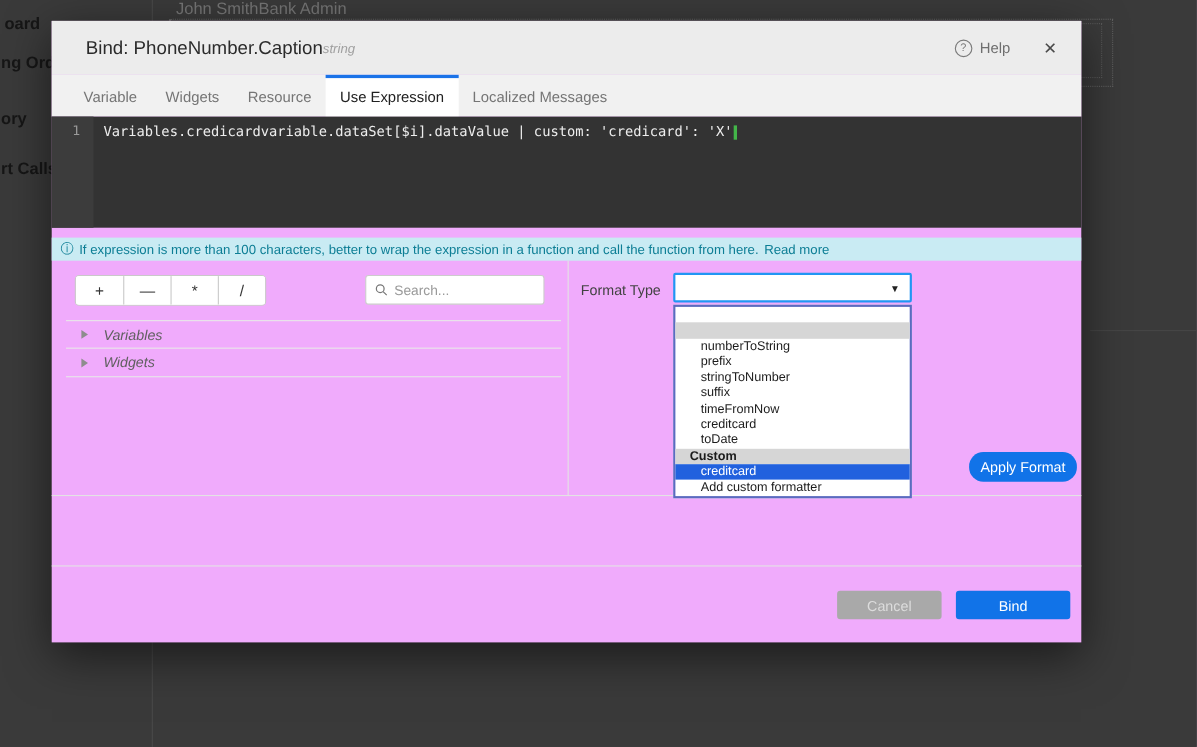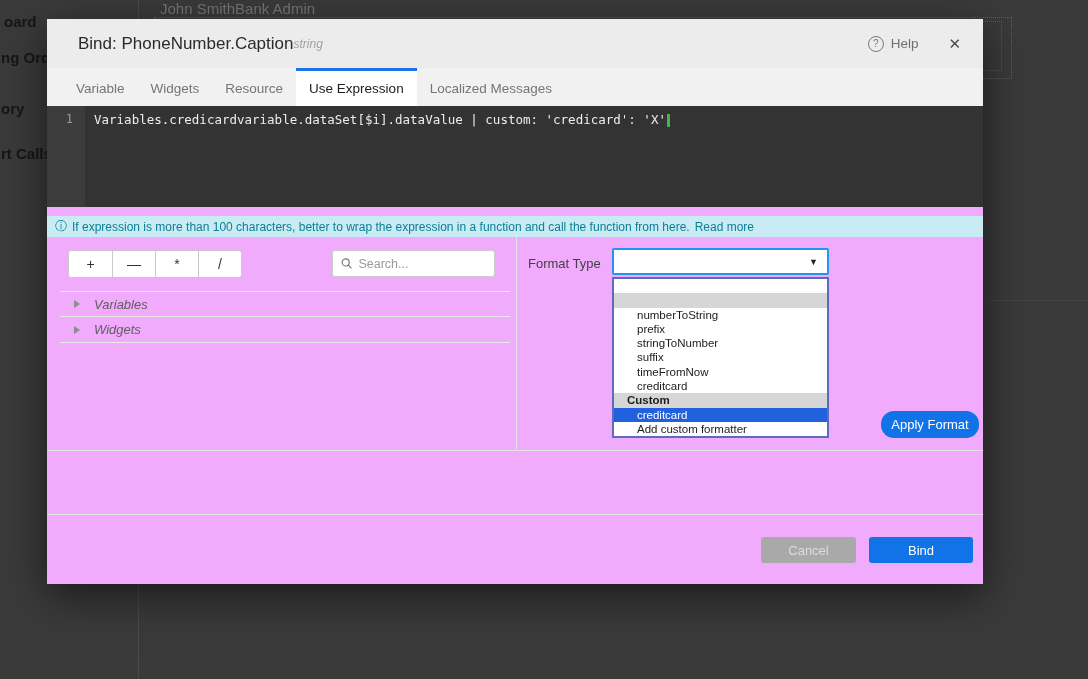--- a/index.html
+++ b/index.html
@@ -185,20 +185,21 @@
 
   <div class="dropdown">
     <div class="opt blank"></div>
     <div class="opt hover"></div>
     <div class="opt">numberToString</div>
     <div class="opt">prefix</div>
     <div class="opt">stringToNumber</div>
     <div class="opt">suffix</div>
     <div class="opt">timeFromNow</div>
     <div class="opt">creditcard</div>
+    <div class="opt">toDate</div>
     <div class="opt group">Custom</div>
     <div class="opt selected">creditcard</div>
     <div class="opt">Add custom formatter</div>
   </div>
 
   <button class="apply-btn">Apply Format</button>
 
   <button class="cancel-btn">Cancel</button>
   <button class="bind-btn">Bind</button>
 </div>

